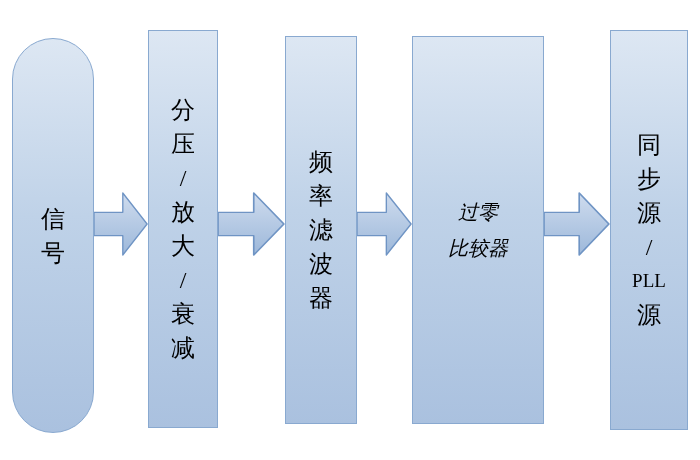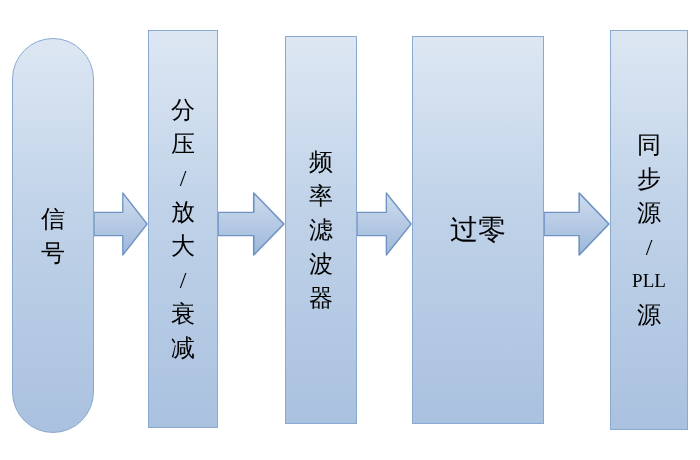--- a/index.html
+++ b/index.html
@@ -39,24 +39,25 @@
     text-align: center;
     white-space: nowrap;
   }
   .vtext span.latin {
     font-size: 19px;
     font-weight: normal;
     letter-spacing: 0px;
   }
   .htext span {
     display: block;
-    font-size: 28px;
+    font-size: 20px;
     line-height: 36px;
     text-align: center;
     white-space: nowrap;
+    font-style: italic;
   }
   
   .n1 { left: 12px;  top: 38px; width: 82px;  height: 395px; }
   .n2 { left: 148px; top: 30px; width: 70px;  height: 398px; }
   .n3 { left: 285px; top: 36px; width: 72px;  height: 388px; }
   .n4 { left: 412px; top: 36px; width: 132px; height: 388px; }
   .n5 { left: 610px; top: 30px; width: 78px;  height: 400px; }
   
   .arrow {
     position: absolute;
@@ -122,20 +123,21 @@
     </div>
   </div>
 
   <svg class="arrow a3" viewBox="0 0 60 66" preserveAspectRatio="none">
     <polygon points="0,21 32,21 32,1 59,33 32,65 32,45 0,45" fill="url(#arrowGrad)" stroke="#6f94c4" stroke-width="1.5" stroke-linejoin="round"></polygon>
   </svg>
 
   <div class="node n4">
     <div class="htext">
       <span>过零</span>
+      <span>比较器</span>
     </div>
   </div>
 
   <svg class="arrow a4" viewBox="0 0 60 66" preserveAspectRatio="none">
     <polygon points="0,21 32,21 32,1 59,33 32,65 32,45 0,45" fill="url(#arrowGrad)" stroke="#6f94c4" stroke-width="1.5" stroke-linejoin="round"></polygon>
   </svg>
 
   <div class="node n5">
     <div class="vtext">
       <span>同</span>

